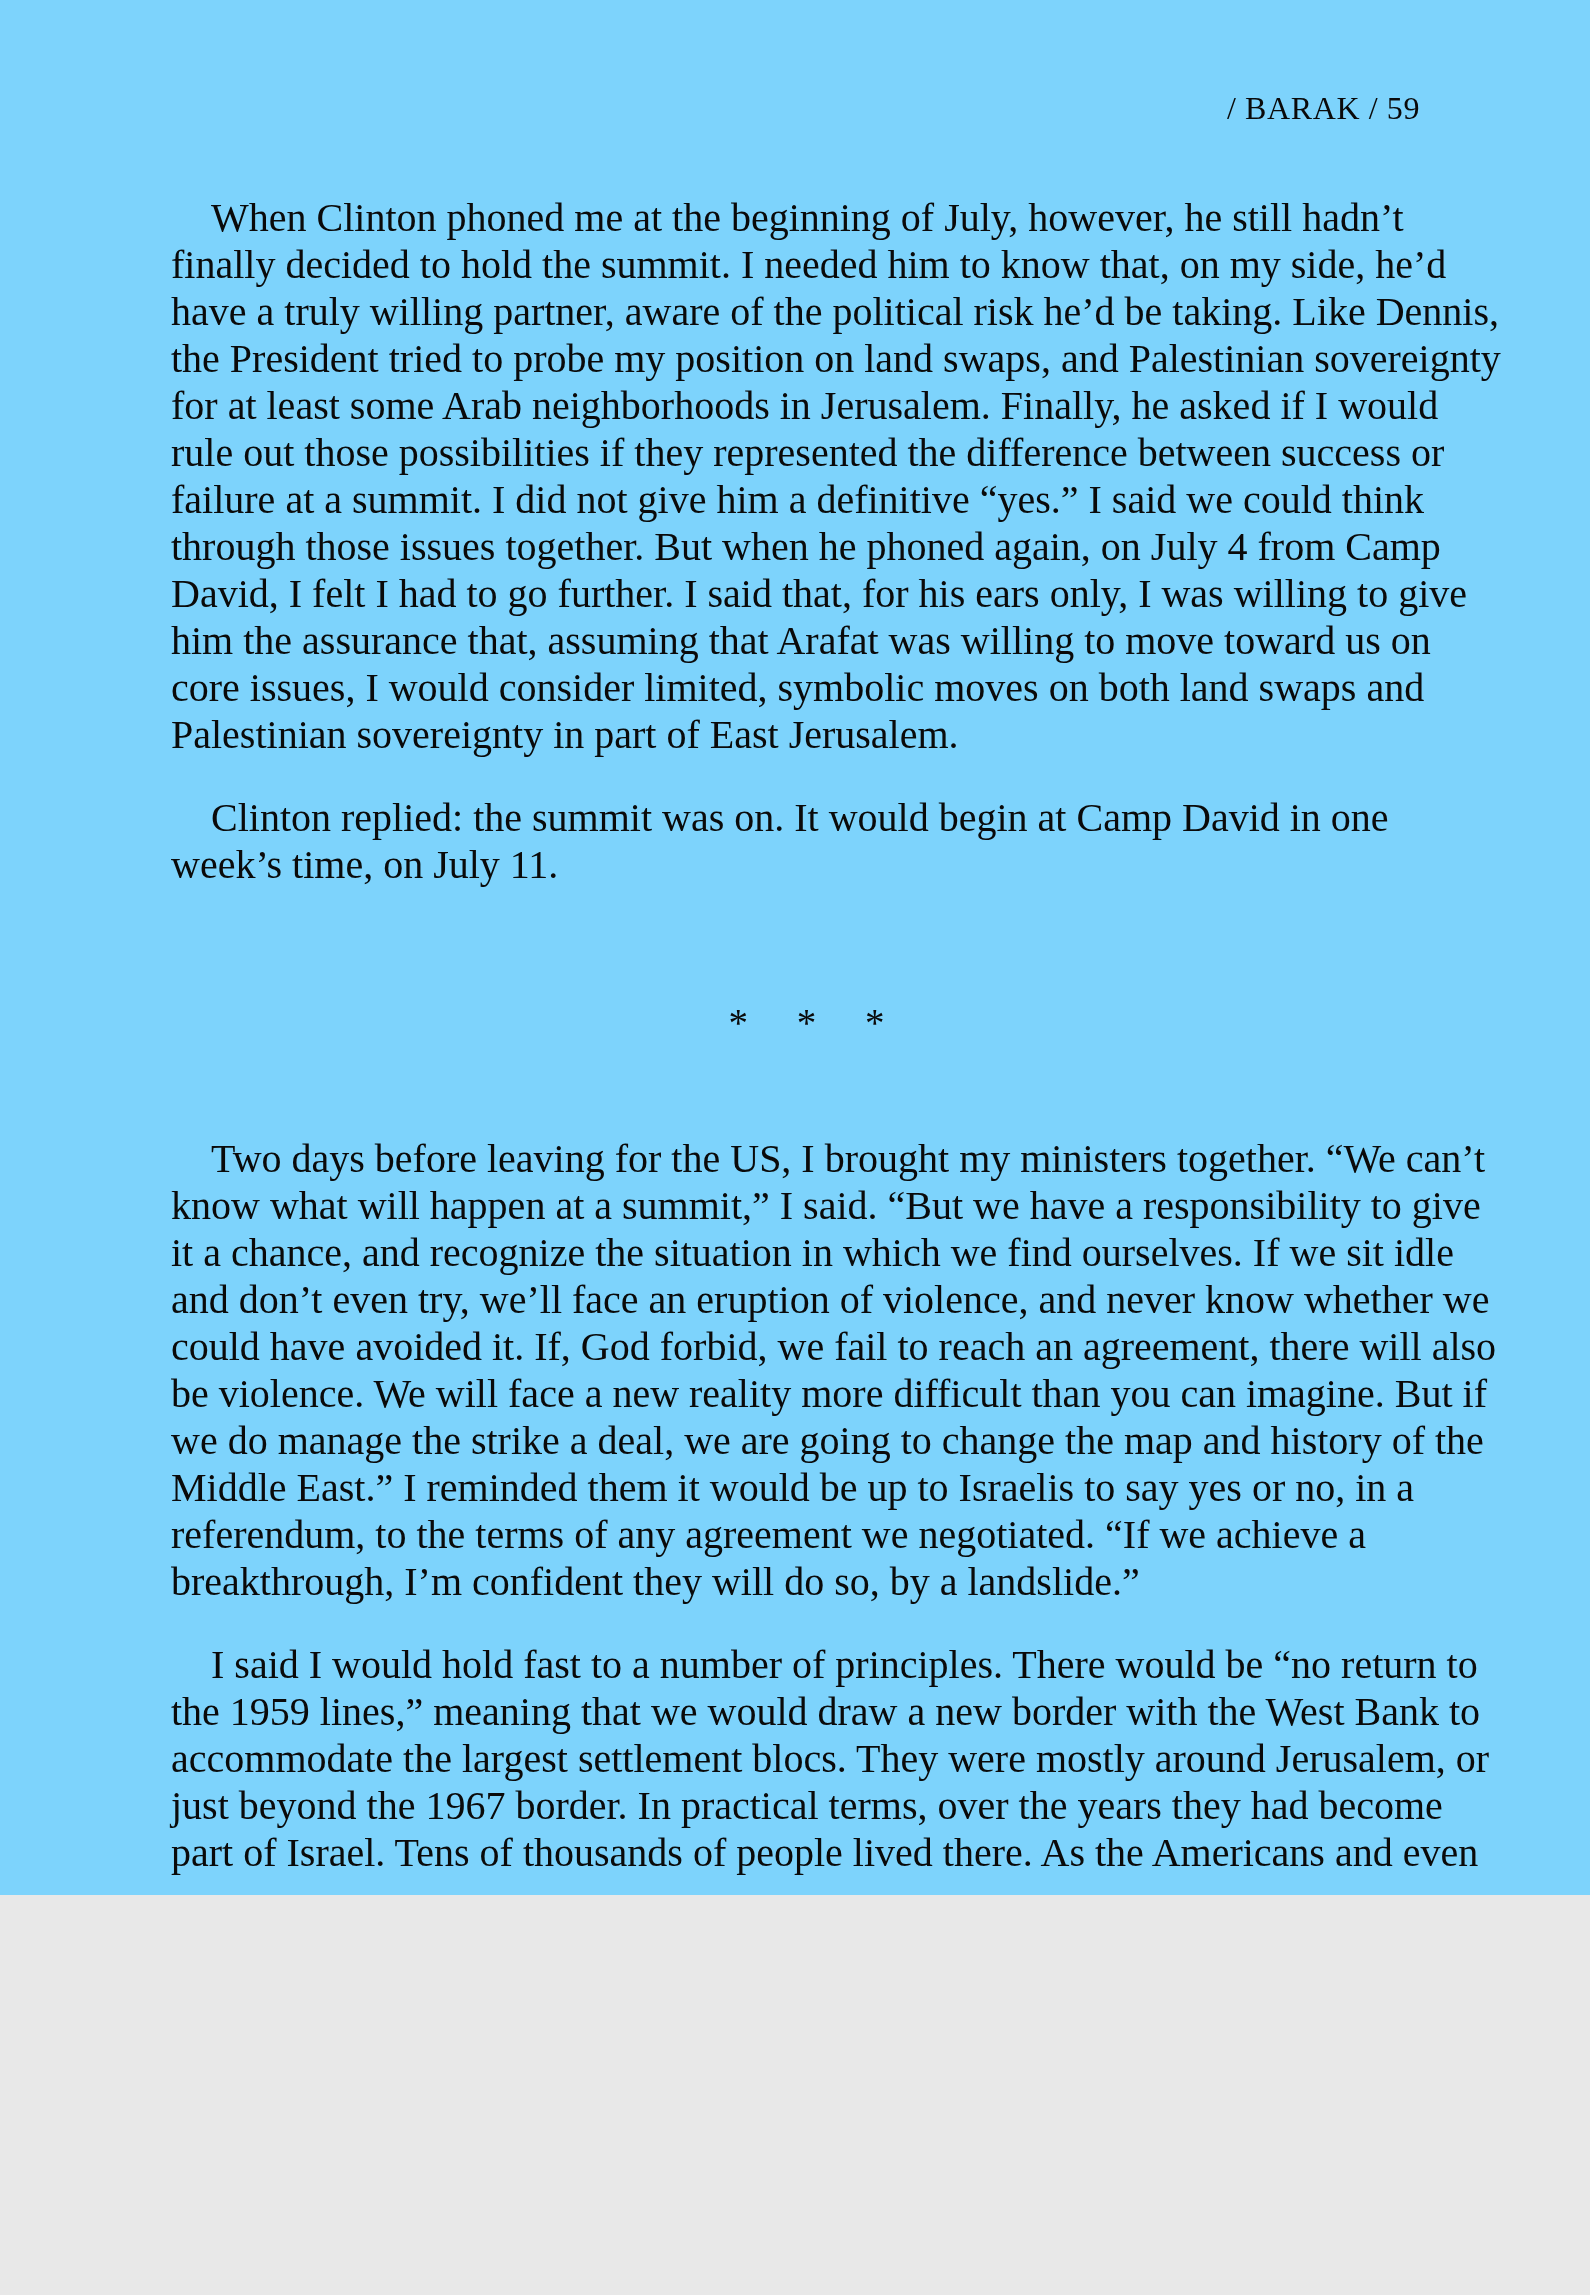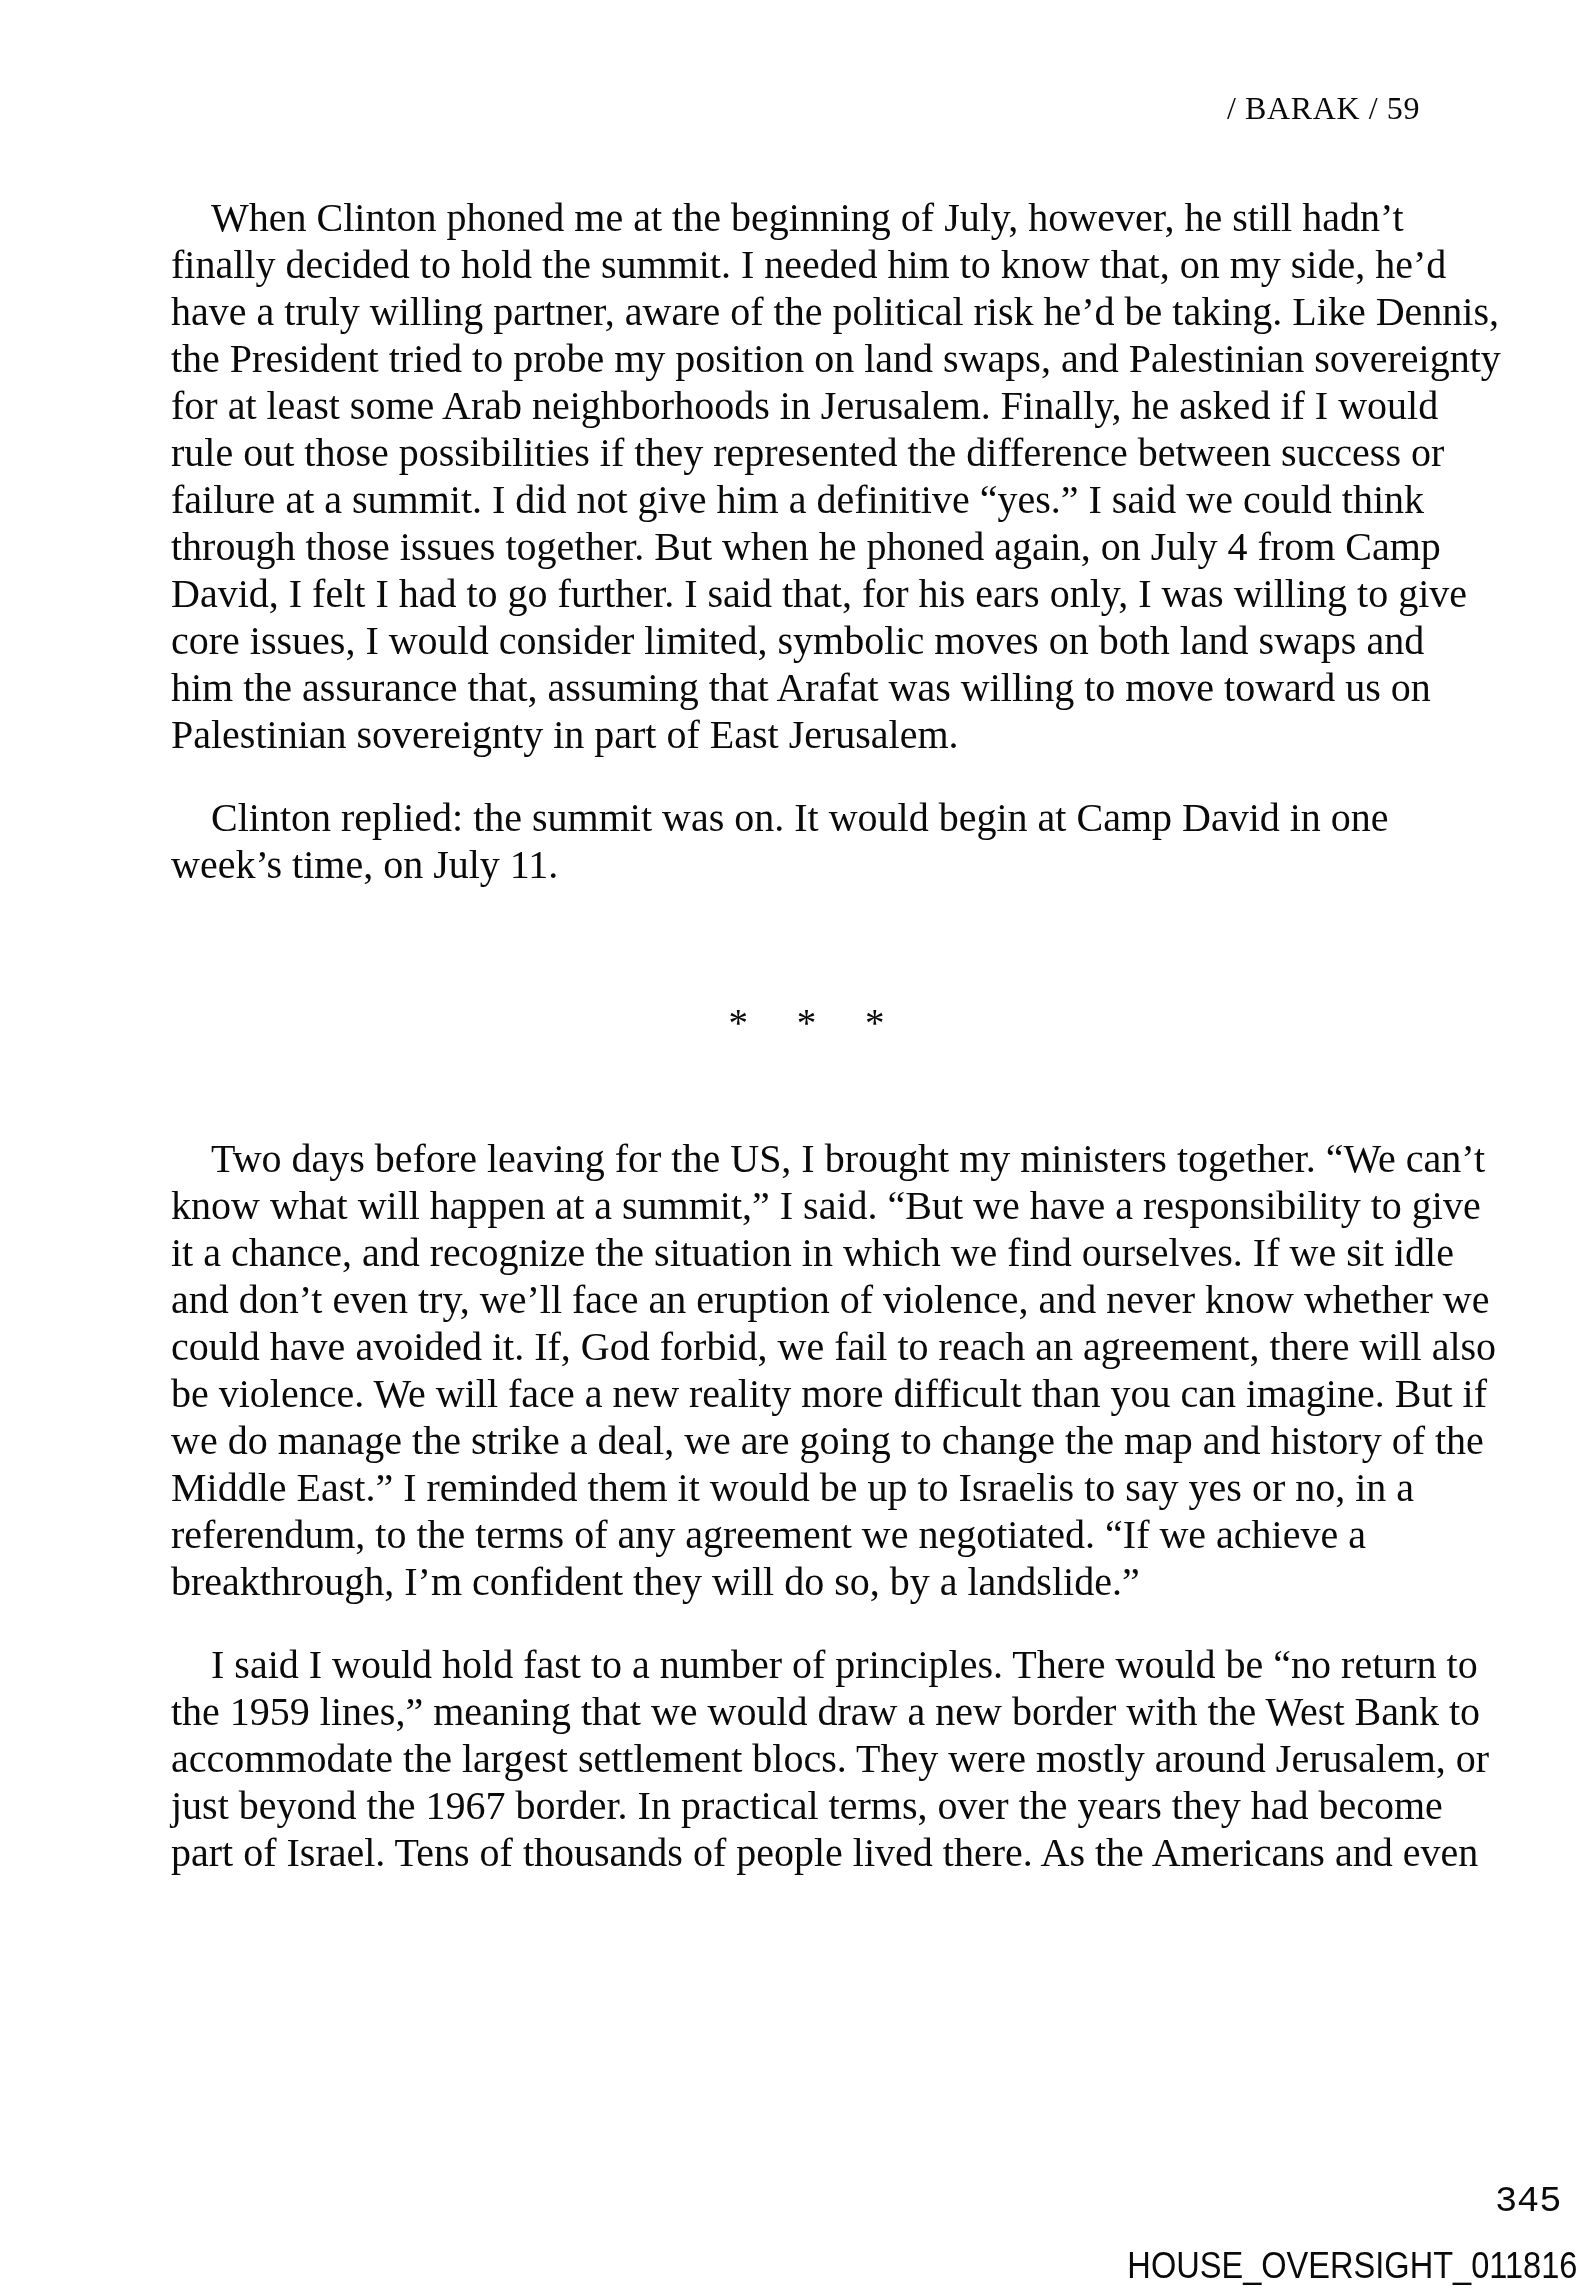--- a/index.html
+++ b/index.html
@@ -3,22 +3,22 @@
 <meta charset="utf-8">
 <style>
   html, body {
     margin: 0;
     padding: 0;
     background: #e8e8e8;
   }
   .page {
     position: relative;
     width: 1591px;
-    height: 2295px;
-    background: #ffffff;
+    height: 1895px;
+    background: #7dd3fc;
     color: #0a0a0a;
     font-family: "Liberation Serif", "DejaVu Serif", serif;
     overflow: hidden;
   }
   .header {
     position: absolute;
     top: 90px;
     right: 171px;
     font-size: 32px;
     line-height: 37px;
@@ -84,22 +84,22 @@
       <div class="block-paragraph">
         <div class="line first">When Clinton phoned me at the beginning of July, however, he still hadn’t</div>
         <div class="line">finally decided to hold the summit. I needed him to know that, on my side, he’d</div>
         <div class="line">have a truly willing partner, aware of the political risk he’d be taking. Like Dennis,</div>
         <div class="line">the President tried to probe my position on land swaps, and Palestinian sovereignty</div>
         <div class="line">for at least some Arab neighborhoods in Jerusalem. Finally, he asked if I would</div>
         <div class="line">rule out those possibilities if they represented the difference between success or</div>
         <div class="line">failure at a summit. I did not give him a definitive “yes.” I said we could think</div>
         <div class="line">through those issues together. But when he phoned again, on July 4 from Camp</div>
         <div class="line">David, I felt I had to go further. I said that, for his ears only, I was willing to give</div>
+        <div class="line">him the assurance that, assuming that Arafat was willing to move toward us on</div>
         <div class="line">core issues, I would consider limited, symbolic moves on both land swaps and</div>
-        <div class="line">him the assurance that, assuming that Arafat was willing to move toward us on</div>
         <div class="line">Palestinian sovereignty in part of East Jerusalem.</div>
       </div>
       <div class="block-paragraph">
         <div class="line first">Clinton replied: the summit was on. It would begin at Camp David in one</div>
         <div class="line">week’s time, on July 11.</div>
       </div>
       <div class="block-separator">*     *     *</div>
       <div class="block-paragraph">
         <div class="line first">Two days before leaving for the US, I brought my ministers together. “We can’t</div>
         <div class="line">know what will happen at a summit,” I said. “But we have a responsibility to give</div>

